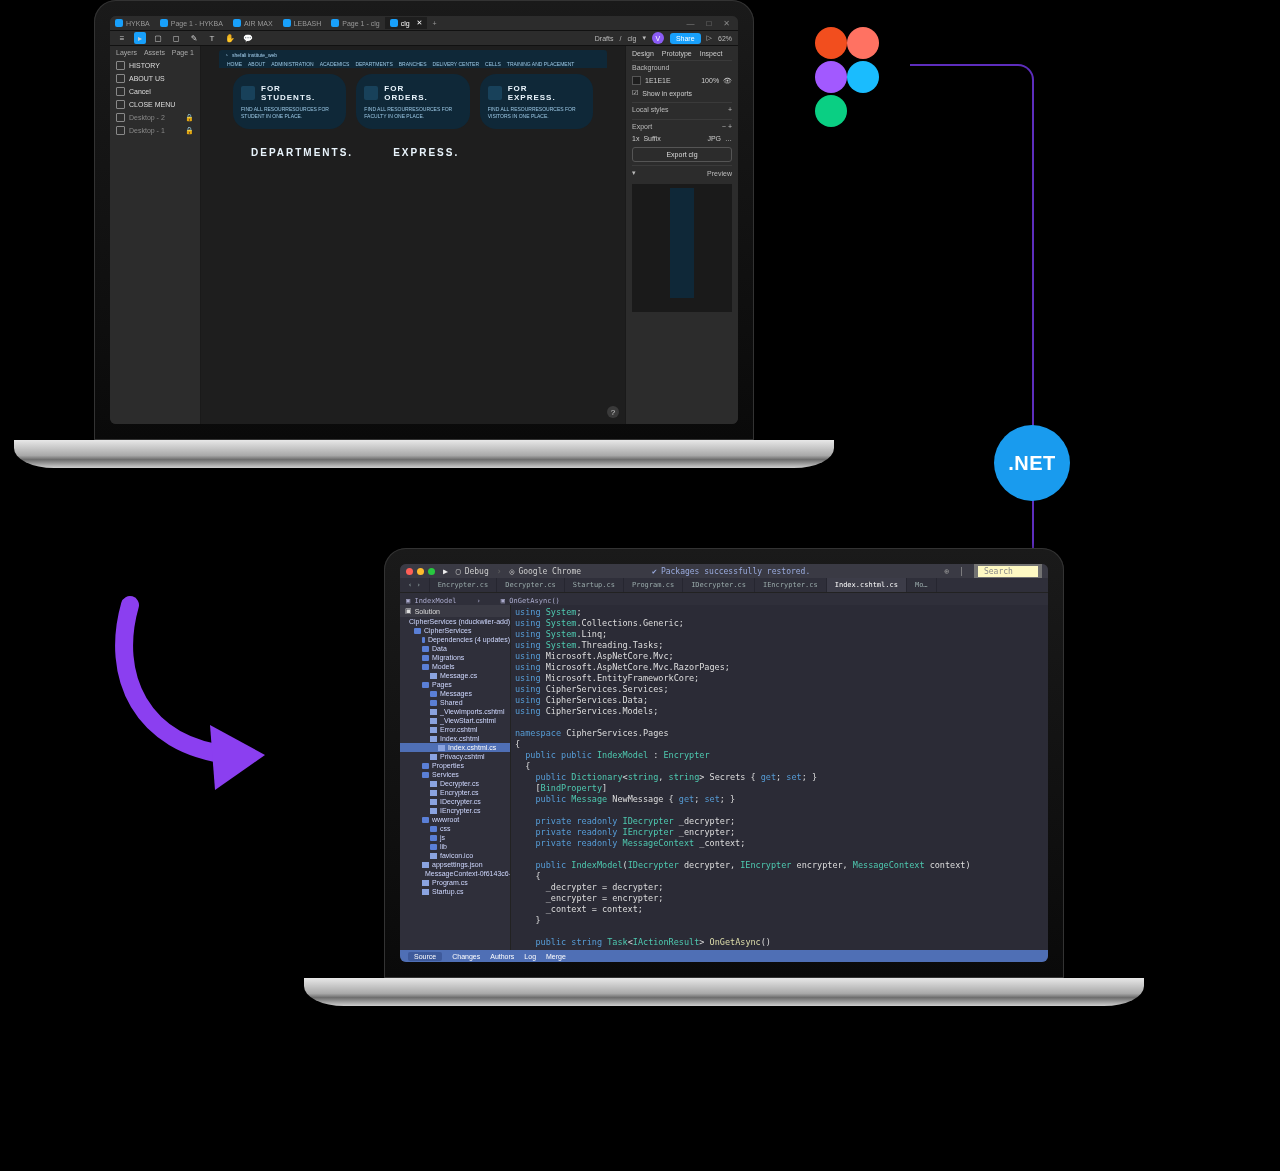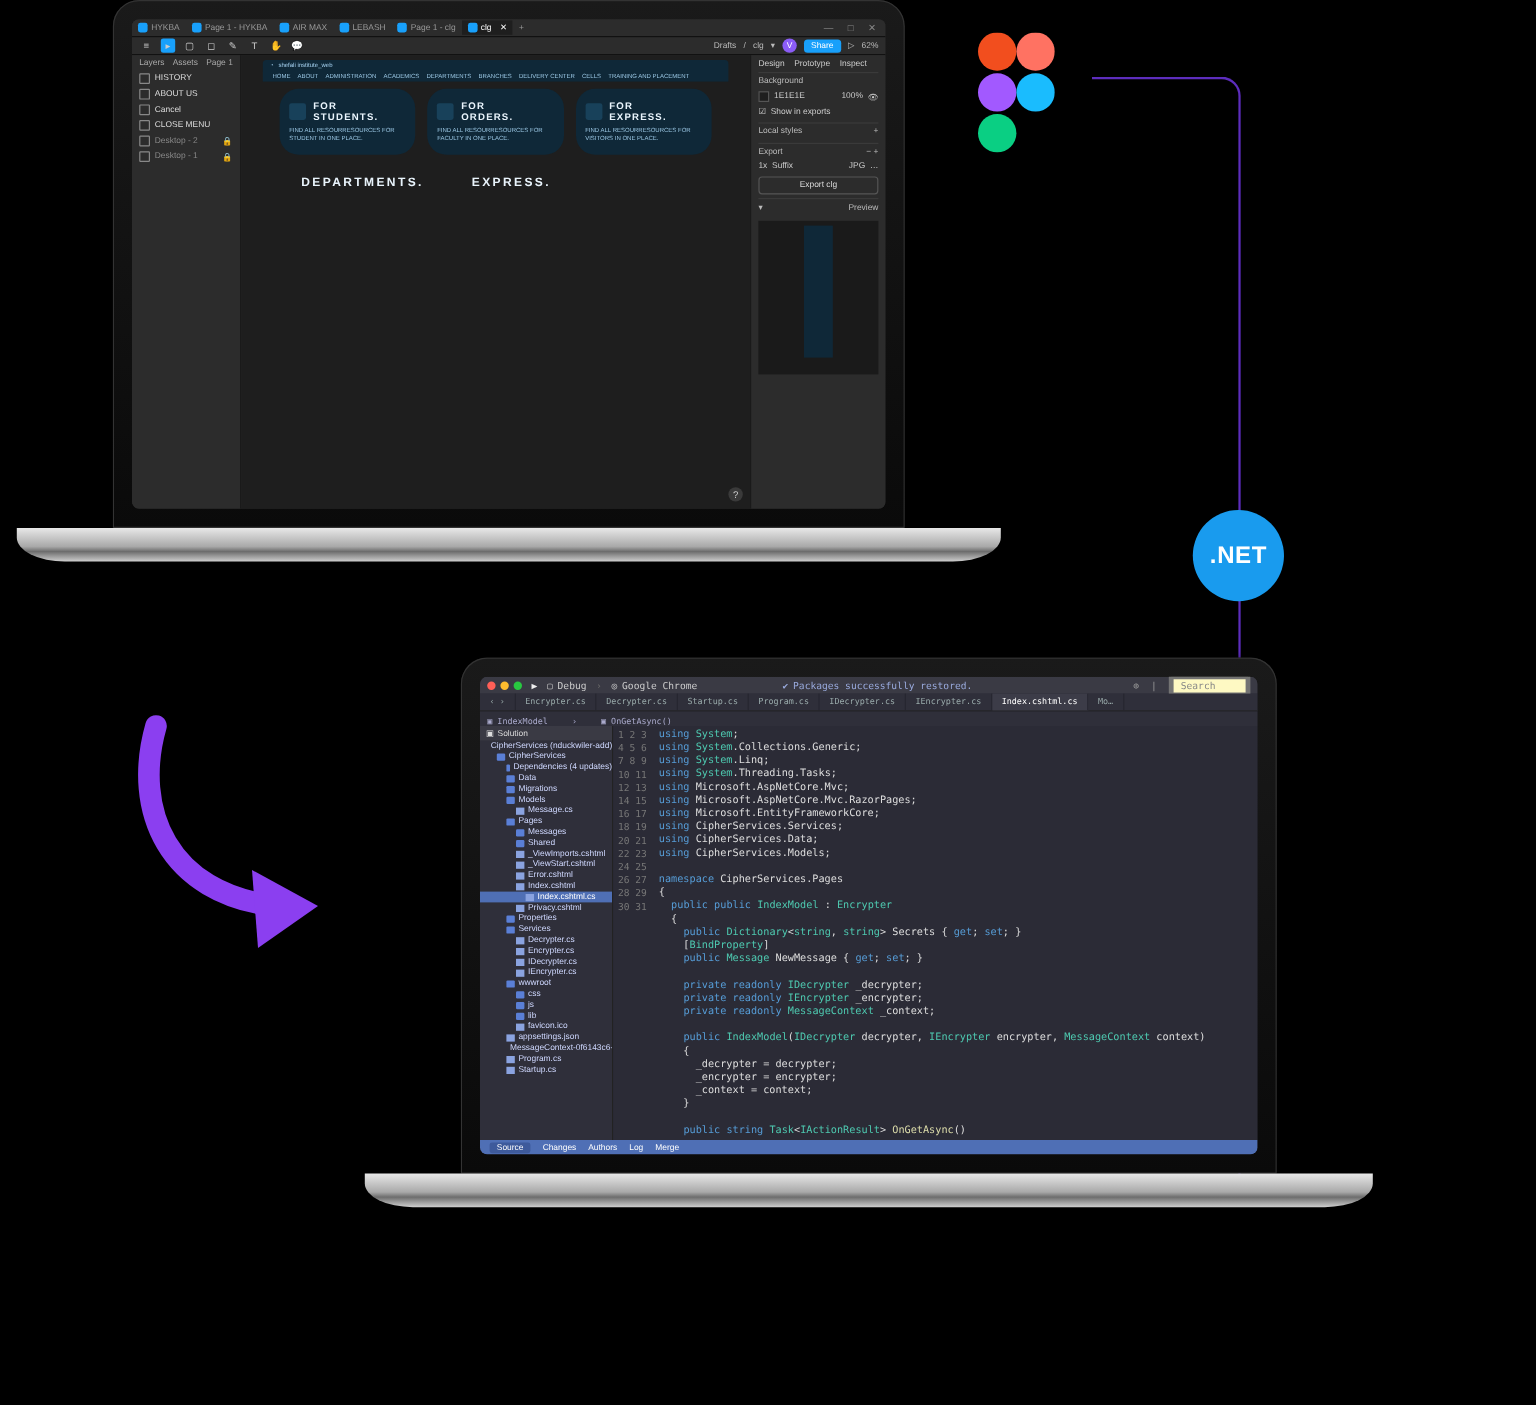--- a/index.html
+++ b/index.html
@@ -487,52 +487,20 @@
                   <span class="tico"></span>
                   <span>Program.cs</span>
                 </div>
                 <div class="tree-item file" style="padding-left: 22px;">
                   <span class="tico"></span>
                   <span>Startup.cs</span>
                 </div>
               </div>
           </div>
           <div class="ide-editor">
-            <div class="gutter" id="gutter">1
-2
-3
-4
-5
-6
-7
-8
-9
-10
-11
-12
-13
-14
-15
-16
-17
-18
-19
-20
-21
-22
-23
-24
-25
-26
-27
-28
-29
-30
-31
-</div>
             <div class="code" id="code"><span class="kw">using</span> <span class="ty">System</span>;
 <span class="kw">using</span> <span class="ty">System</span>.Collections.Generic;
 <span class="kw">using</span> <span class="ty">System</span>.Linq;
 <span class="kw">using</span> <span class="ty">System</span>.Threading.Tasks;
 <span class="kw">using</span> Microsoft.AspNetCore.Mvc;
 <span class="kw">using</span> Microsoft.AspNetCore.Mvc.RazorPages;
 <span class="kw">using</span> Microsoft.EntityFrameworkCore;
 <span class="kw">using</span> CipherServices.Services;
 <span class="kw">using</span> CipherServices.Data;
 <span class="kw">using</span> CipherServices.Models;

